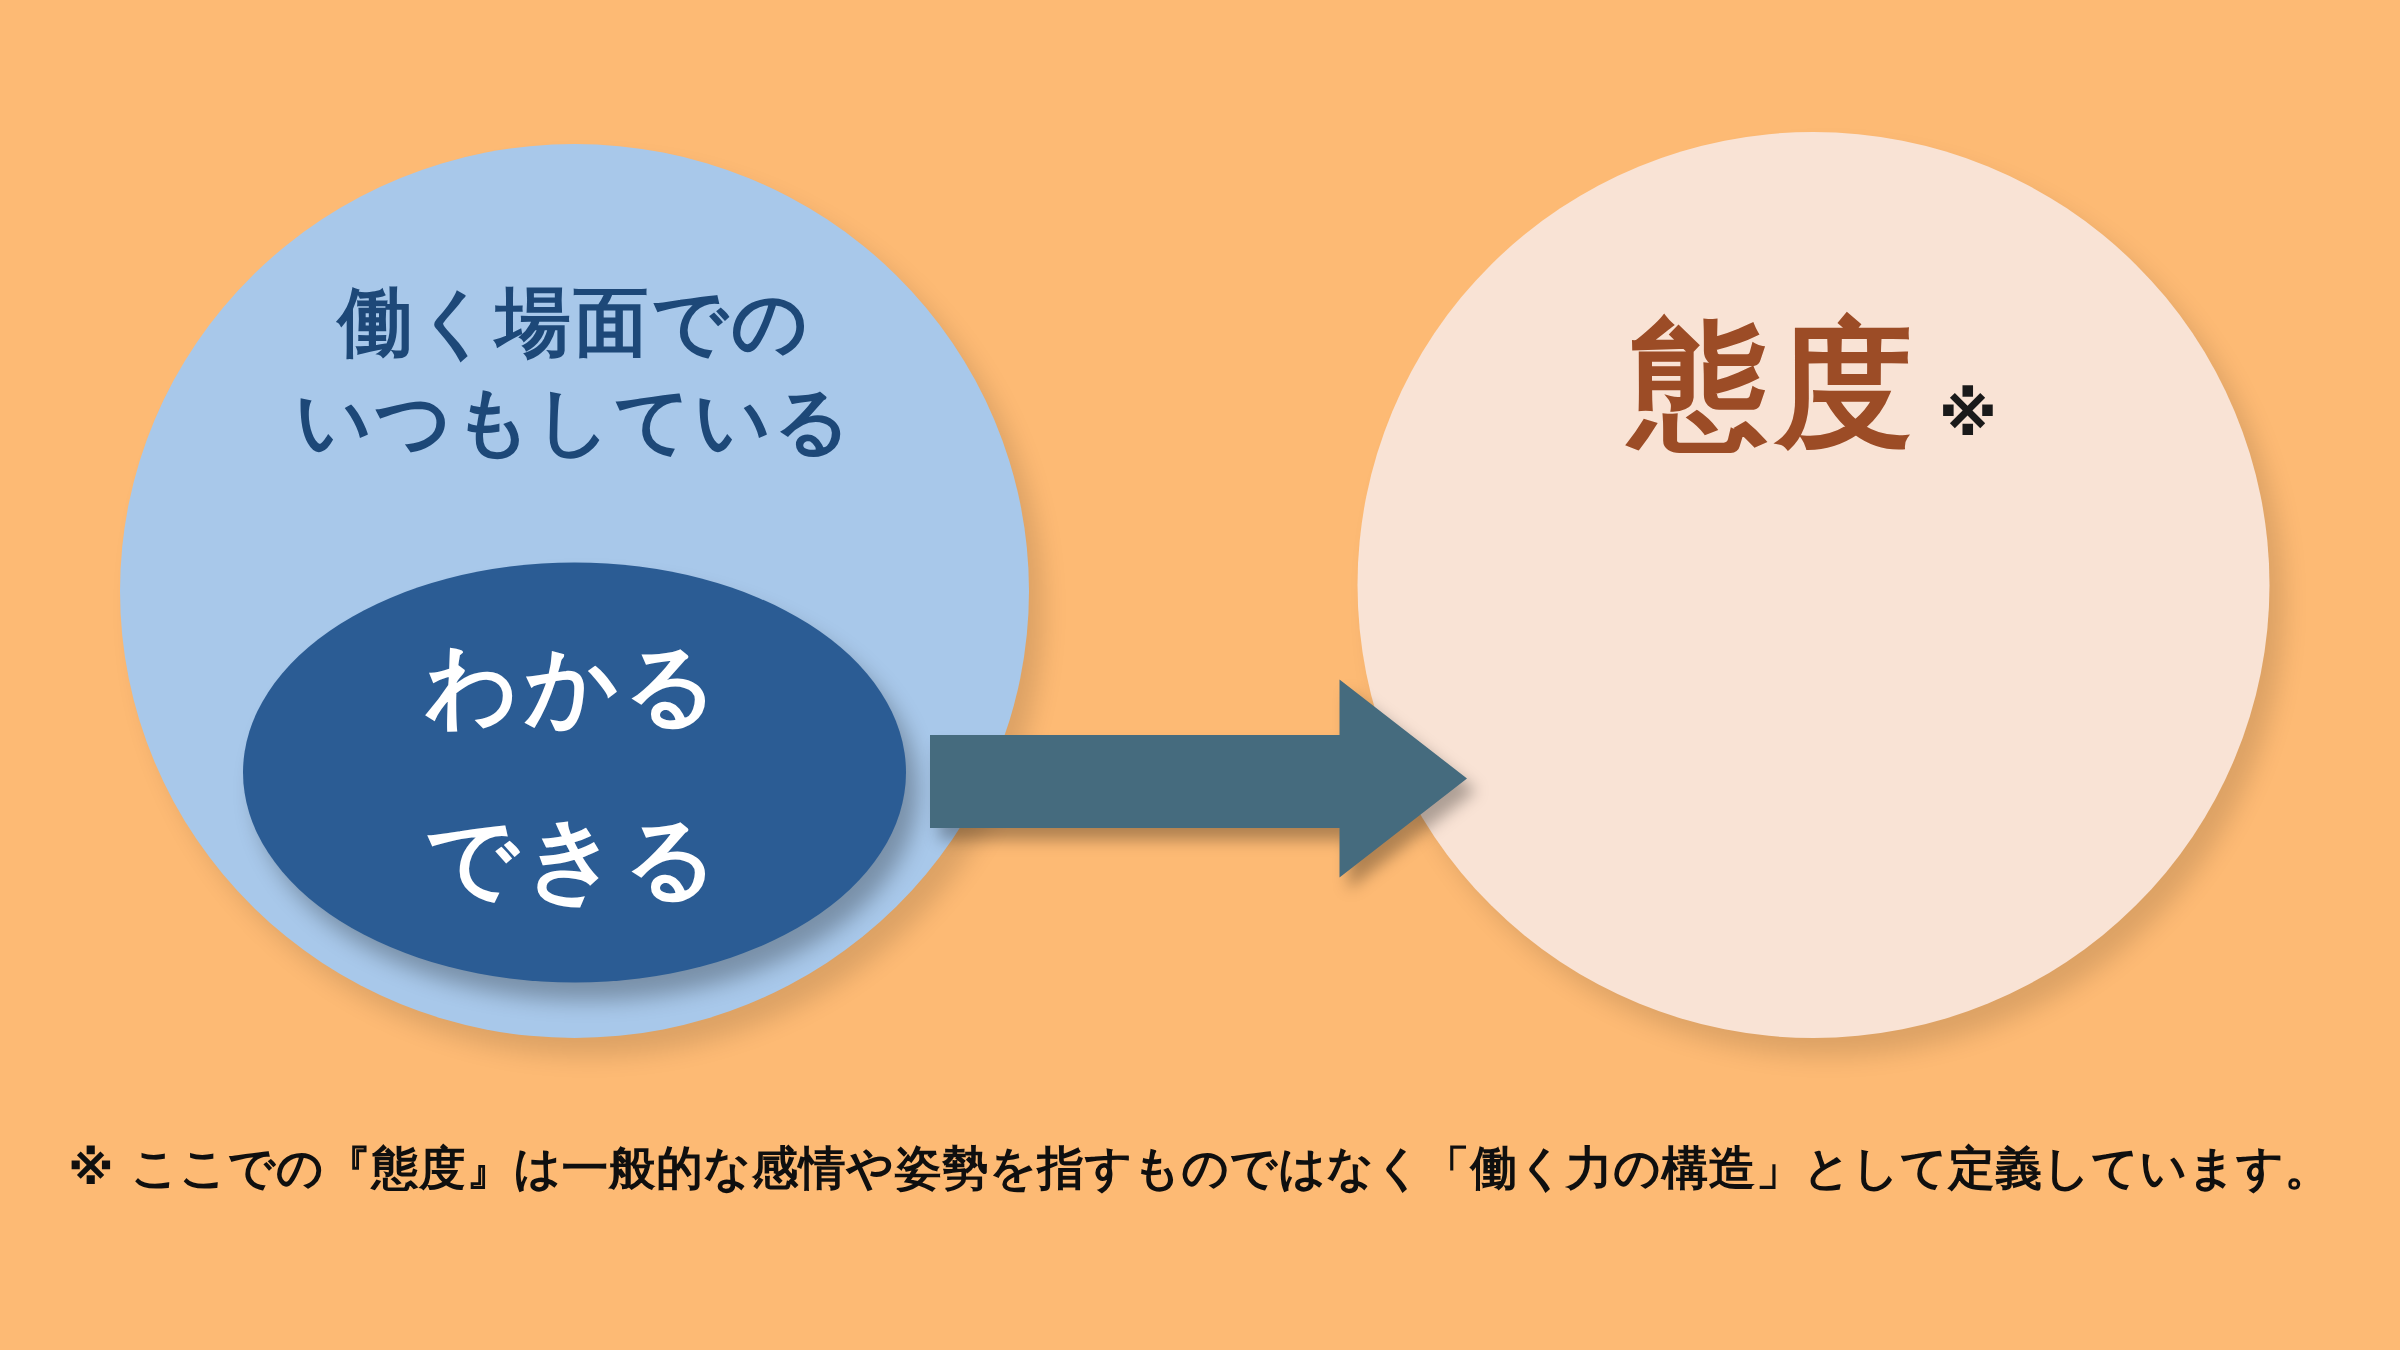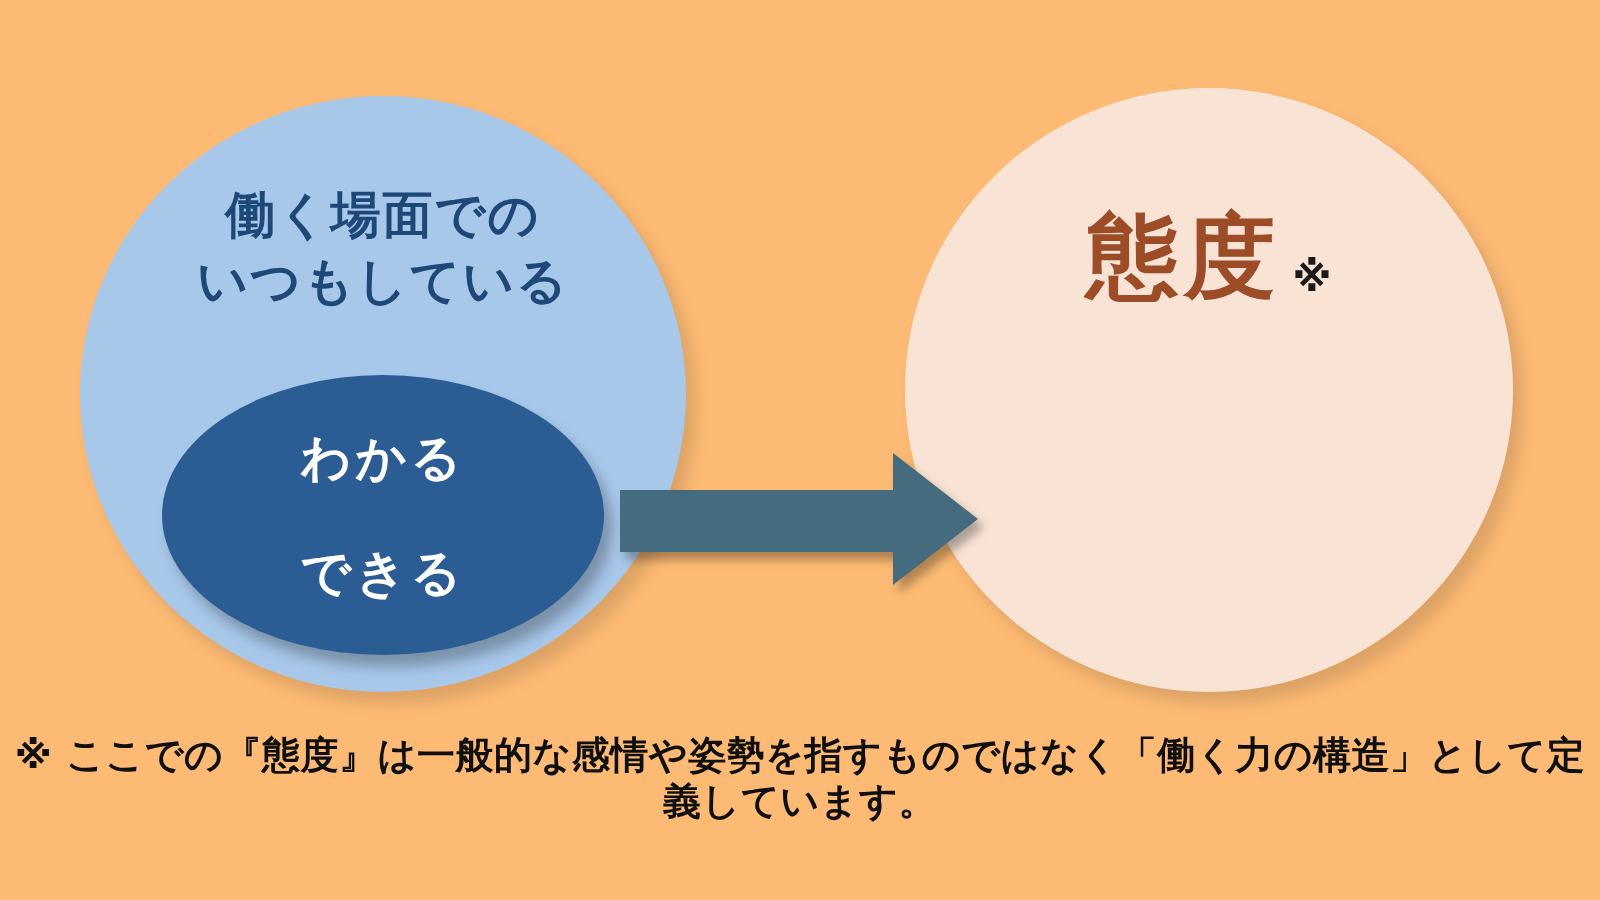--- a/index.html
+++ b/index.html
@@ -50,42 +50,42 @@
     border-radius: 50%;
     box-shadow: 8px 12px 14px rgba(0,0,0,0.28);
     display: flex; flex-direction: column;
     align-items: center; justify-content: center;
     color: #ffffff;
     font-weight: 700;
   }
   .ellipse-blue {
     left: 162px; top: 375px; width: 442px; height: 280px;
     background: #2b5c94;
-    font-size: 50px; line-height: 56px; row-gap: 59px;
+    font-size: 61px; line-height: 56px; row-gap: 59px;
     letter-spacing: 4px;
   }
   .ellipse-rust {
     left: 997px; top: 380px; width: 428px; height: 278px;
     background: #bf4f16;
     font-size: 50px; line-height: 56px;
     letter-spacing: 1px;
   }
 
   .flow-arrow {
     position: absolute;
     left: 615px; top: 448px; width: 370px; height: 150px;
     filter: drop-shadow(6px 8px 5px rgba(0,0,0,0.30));
   }
 
   .footnote {
     position: absolute;
-    left: 0; top: 732px; width: 1600px;
+    left: 0; top: 756px; width: 1600px;
     text-align: center;
     color: #0f0f0f;
-    font-size: 38px; font-weight: 700;
+    font-size: 31px; font-weight: 700;
     line-height: 46px;
     letter-spacing: 0.5px;
   }
 </style>
 </head>
 <body>
 
 <div class="stage">
 
   <div class="big-circle circle-left" style="background: rgb(168, 200, 234);"></div>

